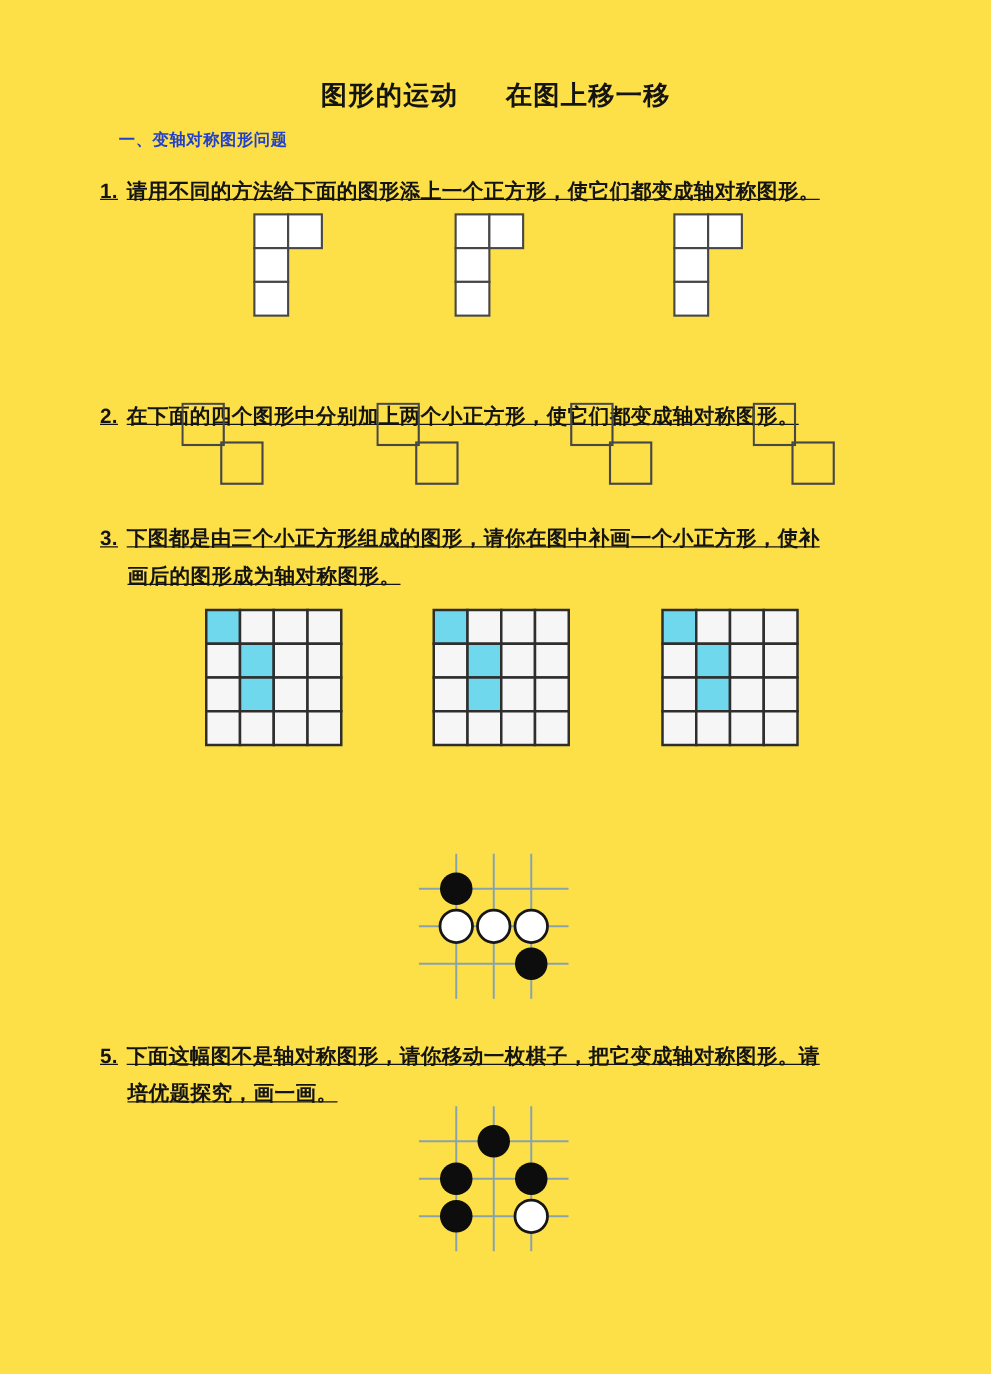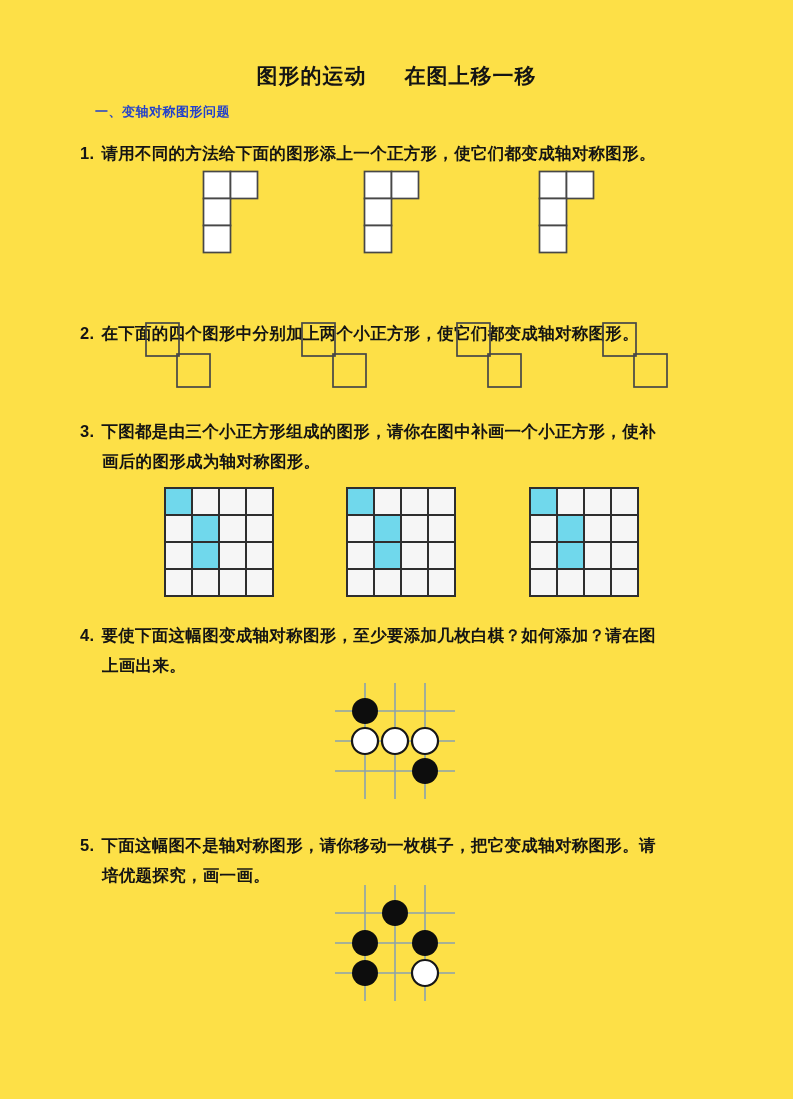--- a/index.html
+++ b/index.html
@@ -32,20 +32,21 @@
   }
   .ptext {
     position: absolute;
     left: 80px;
     right: 60px;
     margin: 0;
     font-size: 16.5px;
     font-weight: 600;
     line-height: 30px;
     letter-spacing: 0.3px;
+    text-decoration: underline;
   }
   .ptext .num { margin-right: 7px; }
   .ptext .line2 { display: block; padding-left: 22px; }
   .p1t { top: 138px; }
   .p2t { top: 286px; margin-top: 32px; }
   .p3t { top: 416px; }
   .p4t { top: 620px; }
   .p5t { top: 830px; }
   .figure-layer { position: absolute; inset: 0; pointer-events: none; }
   .figure-layer svg { position: absolute; }
@@ -68,24 +69,20 @@
 
   <p class="ptext p2t">
     <span class="num">2.</span><span>在下面的四个图形中分别加上两个小正方形，使它们都变成轴对称图形。</span>
   </p>
 
   <p class="ptext p3t">
     <span class="num">3.</span><span>下图都是由三个小正方形组成的图形，请你在图中补画一个小正方形，使补</span>
     <span class="line2">画后的图形成为轴对称图形。</span>
   </p>
 
-  <p class="ptext p4t">
-    <span class="num">4.</span><span>要使下面这幅图变成轴对称图形，至少要添加几枚白棋？如何添加？请在图</span>
-    <span class="line2">上画出来。</span>
-  </p>
 
   <p class="ptext p5t">
     <span class="num">5.</span><span>下面这幅图不是轴对称图形，请你移动一枚棋子，把它变成轴对称图形。请</span>
     <span class="line2">培优题探究，画一画。</span>
   </p>
 
   <div class="figure-layer">
       <svg width="57" height="84" style="left: 202px; top: 170px;">
         <rect x="1.5" y="1.5" width="27" height="27" fill="#ffffff" stroke="#474747" stroke-width="1.7"></rect>
         <rect x="28.5" y="1.5" width="27" height="27" fill="#ffffff" stroke="#474747" stroke-width="1.7"></rect>

